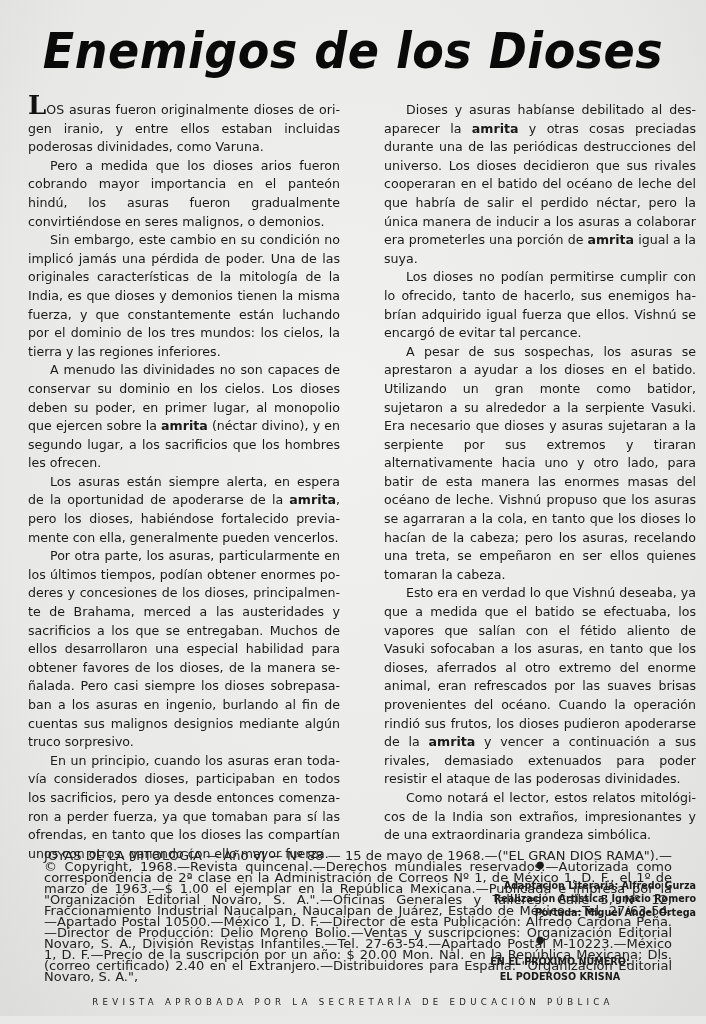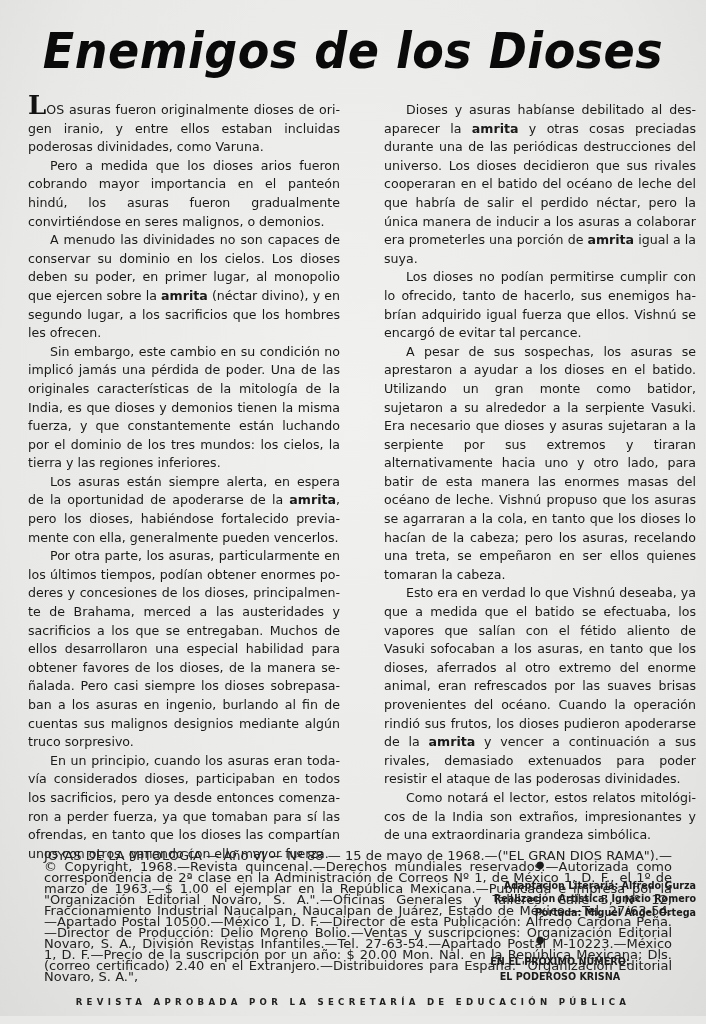--- a/index.html
+++ b/index.html
@@ -52,35 +52,35 @@
     margin-left:40px; text-transform:uppercase;
   }
   .imprint {
     position:absolute; left:44px; top:850px; width:628px;
     font-size:13px; line-height:11px; text-align:justify;
     color:#222;
   }
   .imprint .last { text-align:center; }
   .approved {
     position:absolute; left:0; width:706px; top:997px; text-align:center;
-    font-size:8.6px; font-weight:bold; letter-spacing:4.3px; color:#222;
+    font-size:8.6px; font-weight:normal; letter-spacing:4.3px; color:#222;
   }
 </style>
 </head>
 <body>
 
 <div class="page">
 
   <h1 class="title" style="margin:0;">Enemigos de los Dioses</h1>
 
   <div class="col left">
     <p class="first"><span class="dropcap">L</span><span>OS asuras fueron originalmente dioses de ori­gen iranio, y entre ellos estaban incluidas podero­sas divinidades, como Varuna.</span></p>
     <p>Pero a medida que los dioses arios fueron cobrando mayor importancia en el panteón hindú, los asuras fueron gradualmente convirtiéndose en seres malignos, o demonios.</p>
+    <p>Sin embargo, este cambio en su condición no implicó jamás una pérdida de poder. Una de las originales características de la mitología de la India, es que dioses y demonios tienen la misma fuerza, y que constantemente están luchando por el dominio de los tres mundos: los cielos, la tierra y las regiones inferiores.</p>
     <p><span>A menudo las divinidades no son capaces de conservar su dominio en los cielos. Los dioses deben su poder, en primer lugar, al monopolio que ejercen sobre la </span><b class="kw">amrita</b><span> (néctar divino), y en segundo lugar, a los sacrificios que los hombres les ofrecen.</span></p>
-    <p>Sin embargo, este cambio en su condición no implicó jamás una pérdida de poder. Una de las originales características de la mitología de la India, es que dioses y demonios tienen la misma fuerza, y que constantemente están luchando por el dominio de los tres mundos: los cielos, la tierra y las regiones inferiores.</p>
     <p><span>Los asuras están siempre alerta, en espera de la oportunidad de apoderarse de la </span><b class="kw">amrita</b><span>, pero los dioses, habiéndose fortalecido previa­mente con ella, generalmente pueden vencerlos.</span></p>
     <p>Por otra parte, los asuras, particularmente en los últimos tiempos, podían obtener enormes po­deres y concesiones de los dioses, principalmen­te de Brahama, merced a las austeridades y sacrificios a los que se entregaban. Muchos de ellos desarrollaron una especial habilidad para obtener favores de los dioses, de la manera se­ñalada. Pero casi siempre los dioses sobrepasa­ban a los asuras en ingenio, burlando al fin de cuentas sus malignos designios mediante algún truco sorpresivo.</p>
     <p>En un principio, cuando los asuras eran toda­vía considerados dioses, participaban en todos los sacrificios, pero ya desde entonces comenza­ron a perder fuerza, ya que tomaban para sí las ofrendas, en tanto que los dioses las compartían unos con otros, ganando con ello mayor fuerza.</p>
   </div>
 
   <div class="col right">
     <p><span>Dioses y asuras habíanse debilitado al des­aparecer la </span><b class="kw">amrita</b><span> y otras cosas preciadas durante una de las periódicas destrucciones del universo. Los dioses decidieron que sus rivales cooperaran en el batido del océano de leche del que habría de salir el perdido néctar, pero la única manera de inducir a los asuras a colaborar era prometerles una porción de </span><b class="kw">amrita</b><span> igual a la suya.</span></p>
     <p>Los dioses no podían permitirse cumplir con lo ofrecido, tanto de hacerlo, sus enemigos ha­brían adquirido igual fuerza que ellos. Vishnú se encargó de evitar tal percance.</p>
     <p>A pesar de sus sospechas, los asuras se apres­taron a ayudar a los dioses en el batido. Utili­zando un gran monte como batidor, sujetaron a su alrededor a la serpiente Vasuki. Era necesario que dioses y asuras sujetaran a la serpiente por sus extremos y tiraran alternativamente hacia uno y otro lado, para batir de esta manera las enor­mes masas del océano de leche. Vishnú propuso que los asuras se agarraran a la cola, en tanto que los dioses lo hacían de la cabeza; pero los asuras, recelando una treta, se empeñaron en ser ellos quienes tomaran la cabeza.</p>
     <p><span>Esto era en verdad lo que Vishnú deseaba, ya que a medida que el batido se efectuaba, los vapores que salían con el fétido aliento de Vasuki sofocaban a los asuras, en tanto que los dioses, aferrados al otro extremo del enorme animal, eran refrescados por las suaves brisas provenien­tes del océano. Cuando la operación rindió sus frutos, los dioses pudieron apoderarse de la </span><b class="kw">amrita</b><span> y vencer a continuación a sus rivales, de­masiado extenuados para poder resistir el ataque de las poderosas divinidades.</span></p>

